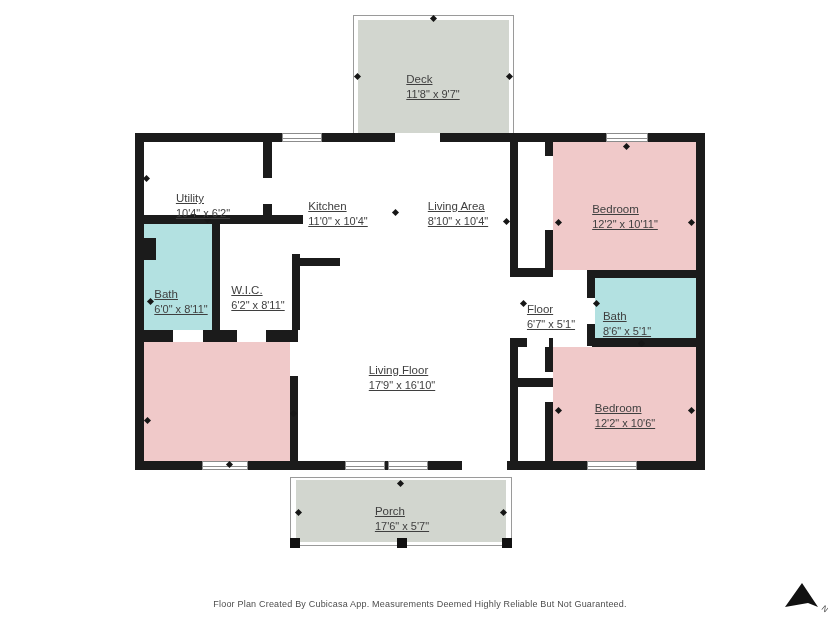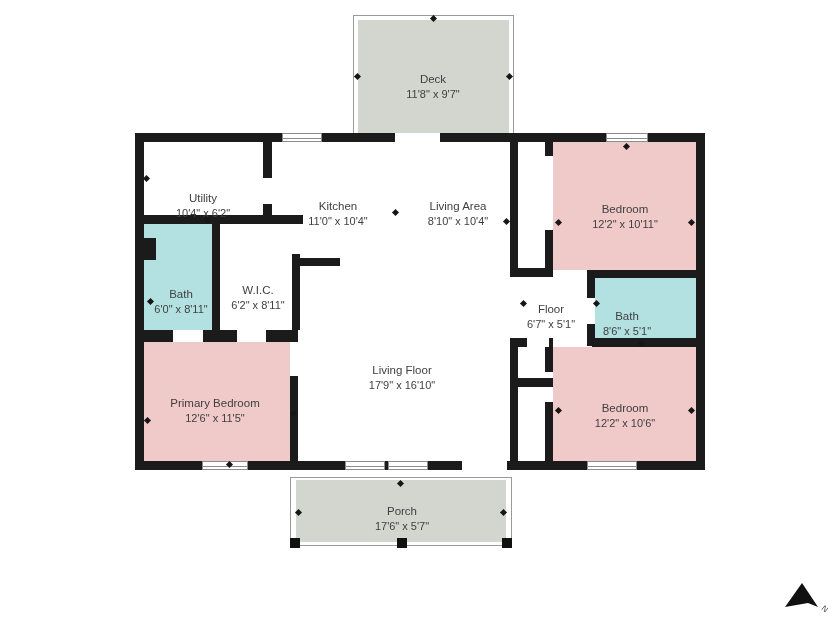--- a/index.html
+++ b/index.html
@@ -14,22 +14,22 @@
   .plan{position:relative;width:840px;height:630px;background:#fff;overflow:hidden;
         font-family:"Liberation Sans","DejaVu Sans",sans-serif;}
   .fill{position:absolute;}
   .wall{position:absolute;background:var(--wall);}
   .window{position:absolute;background:#fff;border:1px solid #8c8c8c;box-sizing:border-box;}
   .window::after{content:"";position:absolute;left:0;right:0;top:50%;height:1px;background:#8c8c8c;}
   .door-gap{position:absolute;background:#fff;}
   .tick{position:absolute;width:5px;height:5px;background:#161616;transform:rotate(45deg);}
   .outline{position:absolute;border:1px solid #9a9a9a;box-sizing:border-box;background:transparent;}
   .post{position:absolute;width:10px;height:10px;background:#111;}
-  .room-label{position:absolute;transform:translateX(-50%);text-align:center;white-space:nowrap;
-              color:var(--label-text);}
+  .room-label{position:absolute;transform:translateX(-50%);white-space:nowrap;
+              color:var(--label-text);text-decoration:underline;}
   .room-name{font-size:11.5px;line-height:15px;}
   .room-dims{font-size:11px;line-height:15px;}
   .footer{position:absolute;left:0;top:599px;width:100%;text-align:center;
           font-size:9px;color:var(--footer-text);letter-spacing:.2px;}
   .compass{position:absolute;left:772px;top:576px;}
 </style>
 </head>
 <body>
 
 <div class="plan">
@@ -145,32 +145,29 @@
     <div class="room-dims">6'7" x 5'1"</div>
   </div>
   <div class="room-label" style="left:627px;top:309px;">
     <div class="room-name">Bath</div>
     <div class="room-dims">8'6" x 5'1"</div>
   </div>
   <div class="room-label" style="left:402px;top:363px;">
     <div class="room-name">Living Floor</div>
     <div class="room-dims">17'9" x 16'10"</div>
   </div>
-  <div class="room-label" style="left:215px;top:396px;">
-    <div class="room-name">Primary Bedroom</div>
-    <div class="room-dims">12'6" x 11'5"</div>
-  </div>
   <div class="room-label" style="left:625px;top:401px;">
     <div class="room-name">Bedroom</div>
     <div class="room-dims">12'2" x 10'6"</div>
   </div>
   <div class="room-label" style="left:402px;top:504px;">
     <div class="room-name">Porch</div>
     <div class="room-dims">17'6" x 5'7"</div>
   </div>
 
+  <div class="footer">Floor Plan Created By Cubicasa App. Measurements Deemed Highly Reliable But Not Guaranteed.</div>
 
   <svg class="compass" width="56" height="44" viewBox="0 0 56 44">
     <polygon points="13,31 30,7 46,31 36,27" fill="#111"></polygon>
     <text x="49" y="33" font-size="8" fill="#333" transform="rotate(40 49 33)">N</text>
   </svg>
 
 </div>
 
 </body></html>

